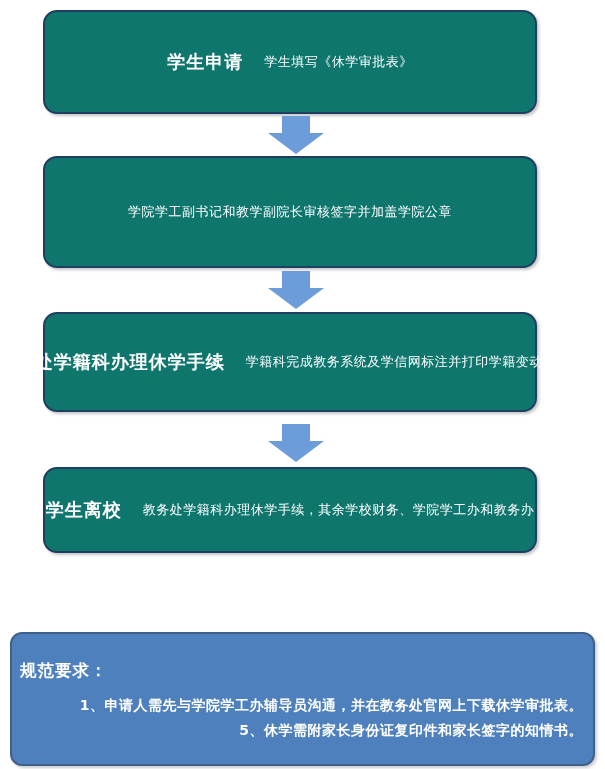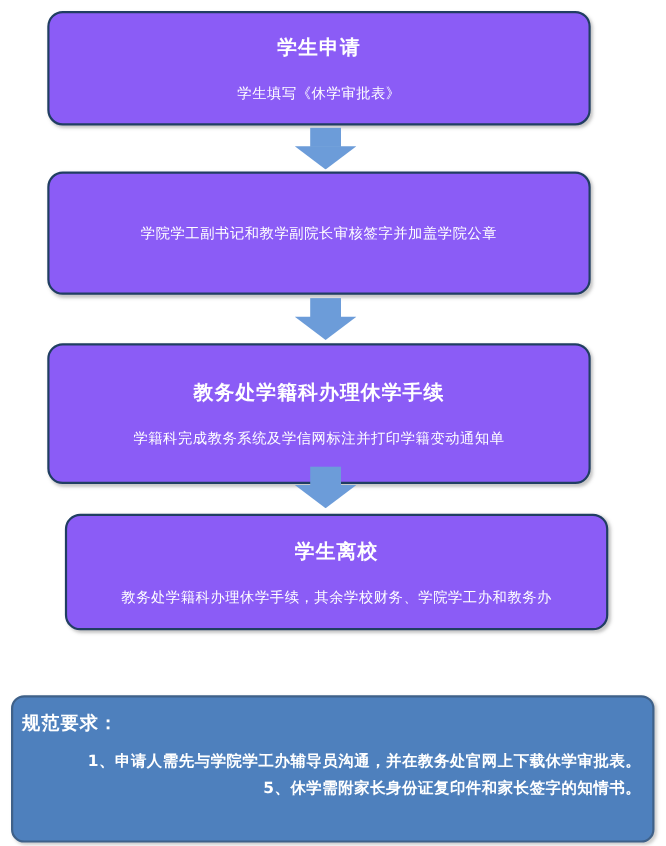--- a/index.html
+++ b/index.html
@@ -13,36 +13,36 @@
     width: 605px;
     height: 769px;
     background: #ffffff;
     overflow: hidden;
   }
   .flow-box {
     position: absolute;
     left: 43px;
     width: 494px;
     box-sizing: border-box;
-    background: #8b5cf6;
+    background: #0f766e;
     border: 2.5px solid #203E62;
     border-radius: 14px;
     box-shadow: 2px 2px 3px rgba(90,90,90,0.35);
     display: flex;
-    flex-direction: column;
+    flex-direction: row;
     align-items: center;
     justify-content: center;
     gap: 21px;
     color: #ffffff;
     text-align: center;
   }
   .box1 { top: 10px;  height: 104px; }
   .box2 { top: 156px; height: 112px; }
-  .box3 { top: 312px; height: 128px; }
-  .box4 { top: 467px; height: 106px; margin-left: 16px; }
+  .box3 { top: 312px; height: 100px; }
+  .box4 { top: 467px; height: 86px; }
   .step-title {
     font-size: 18px;
     font-weight: bold;
     letter-spacing: 1px;
     white-space: nowrap;
   }
   .serif { font-family: "DejaVu Serif", "Liberation Serif", serif; }
   .step-detail {
     font-size: 13px;
     font-weight: normal;
@@ -64,21 +64,21 @@
     left: 10px;
     top: 632px;
     width: 585px;
     height: 134px;
     box-sizing: border-box;
     background: #4E80BD;
     border: 2.5px solid #3F6189;
     border-radius: 12px;
     box-shadow: 2px 2px 3px rgba(90,90,90,0.3);
     color: #ffffff;
-    padding: 13px 10px 10px 8px;
+    padding: 26px 10px 10px 8px;
   }
   .notes-title {
     font-size: 16.5px;
     font-weight: bold;
     letter-spacing: 1px;
     margin-bottom: 11px;
   }
   .notes-item {
     font-size: 14px;
     font-weight: bold;

